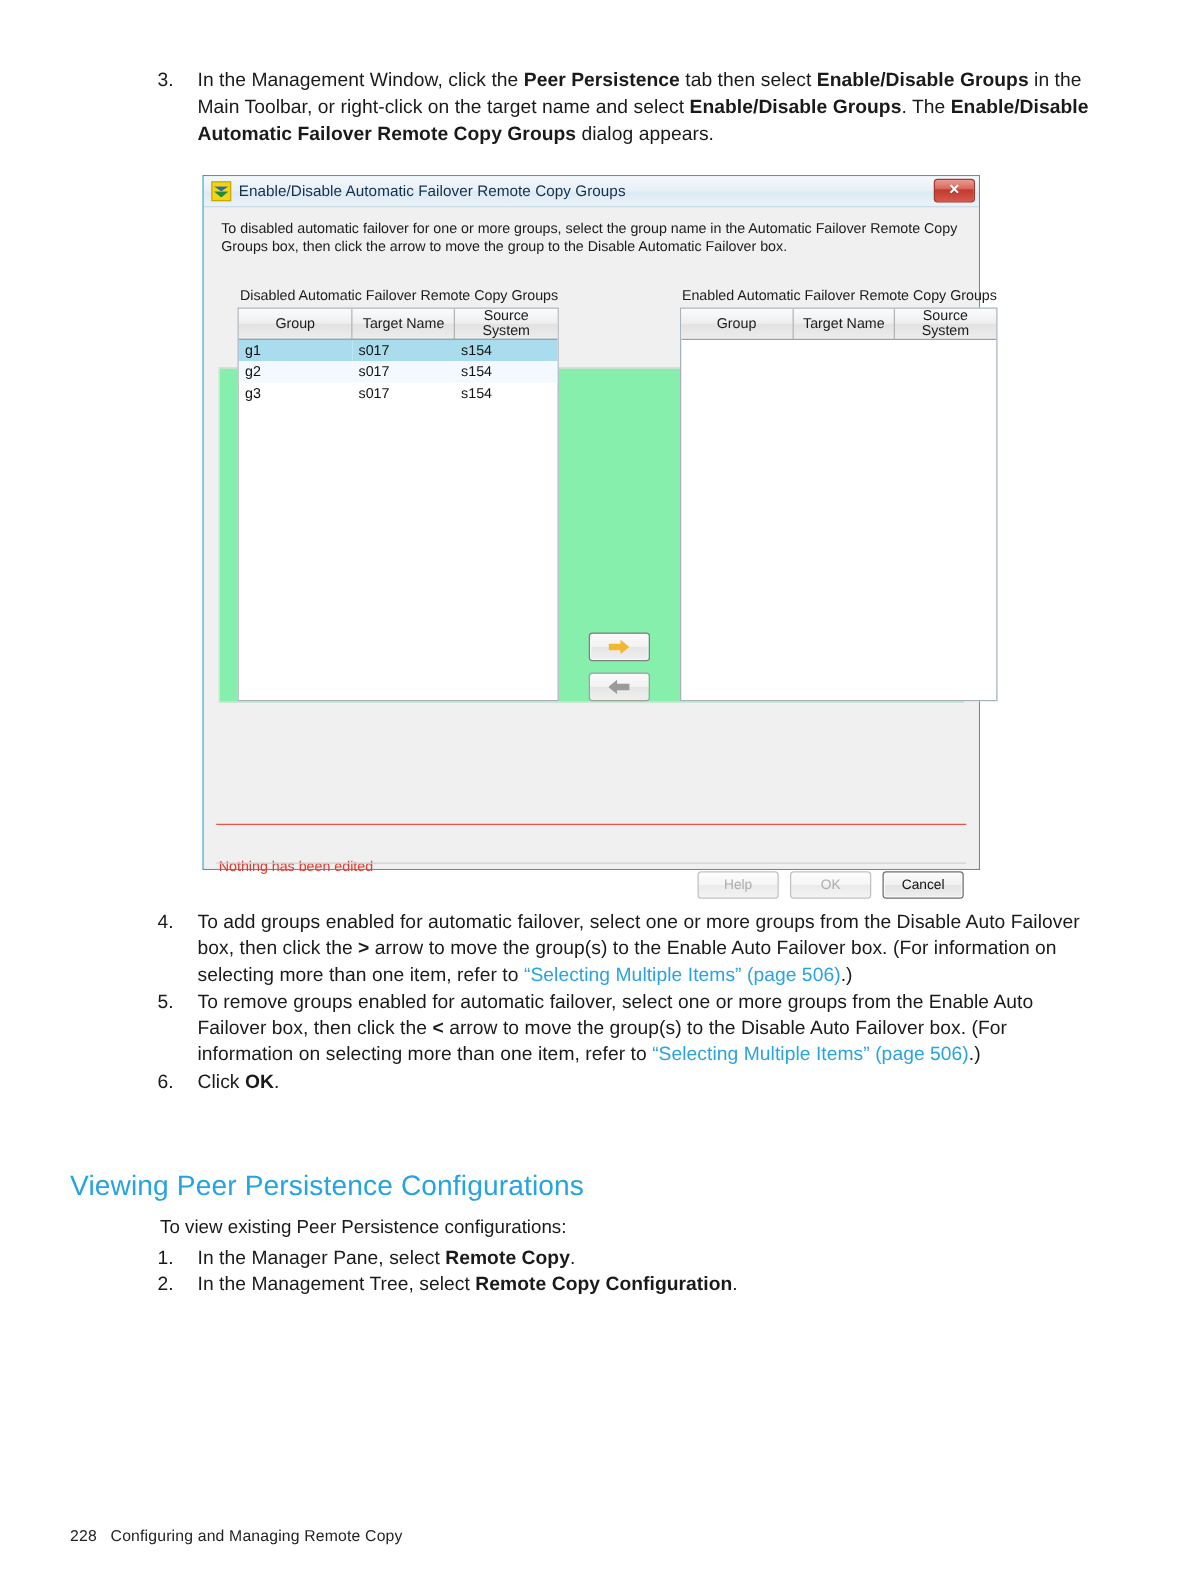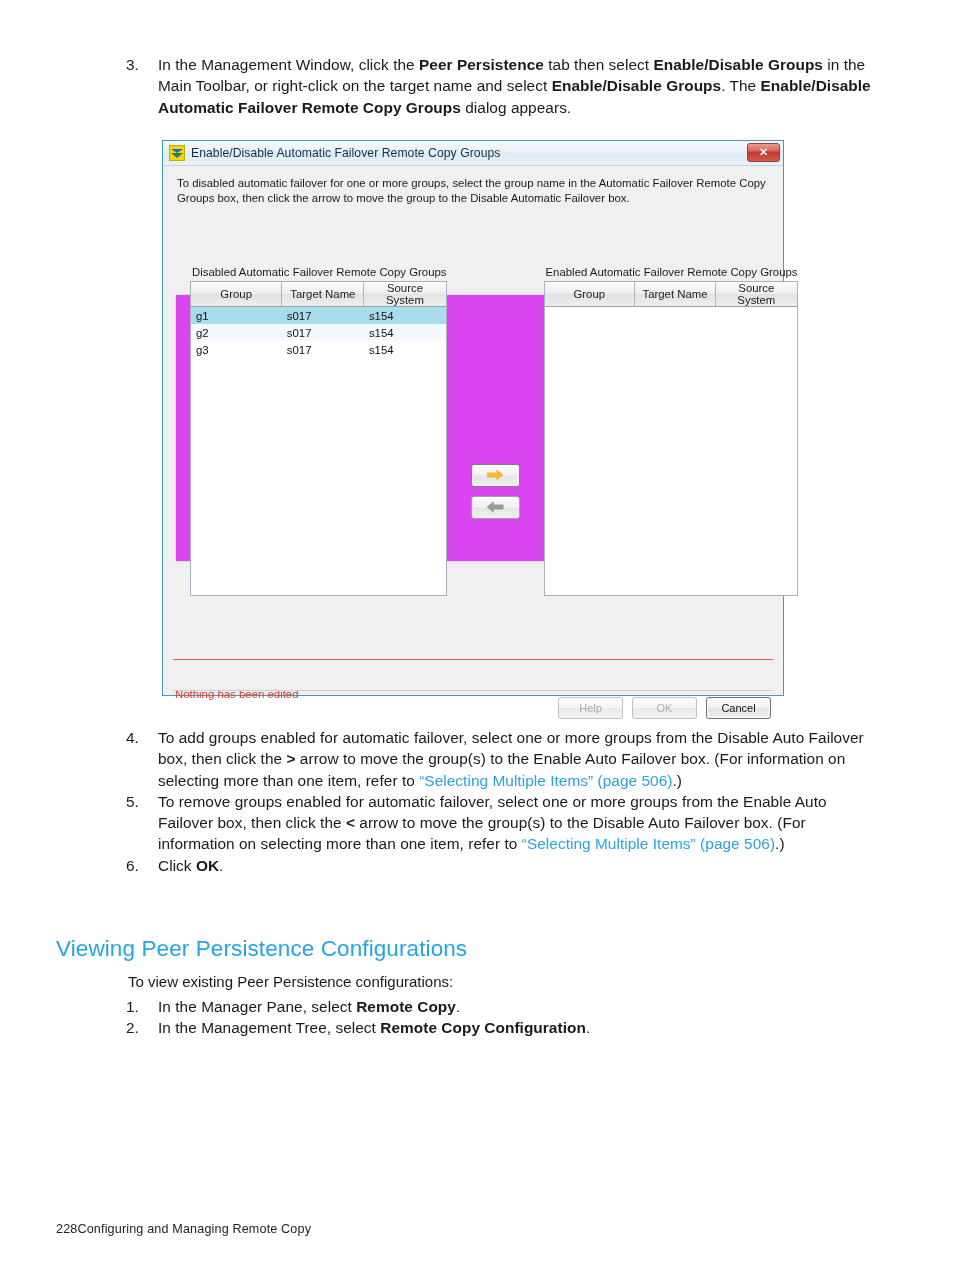--- a/index.html
+++ b/index.html
@@ -74,20 +74,21 @@
   .footer {
     position: absolute;
     left: 56px;
     top: 1222px;
     font-size: 12.6px;
     color: #232323;
     letter-spacing: 0.15px;
   }
   .footer .pg {
     font-weight: normal;
+    margin-right: 11px;
   }
 
   
   .dialog {
     position: absolute;
     left: 162px;
     top: 140px;
     width: 622px;
     height: 556px;
     box-sizing: border-box;
@@ -176,24 +177,24 @@
   .dlg-instructions p + p { margin-top: 15px; }
 
   
   .panel-area {
     position: absolute;
     left: 12px;
     top: 128px;
     right: 12px;
     height: 268px;
     border: 1px solid #dcdcdc;
-    background: #d946ef;
-    box-sizing: border-box;
-    display: flex;
-    align-items: center;
+    background: #86efac;
+    box-sizing: border-box;
+    display: flex;
+    align-items: flex-end;
   }
 
   .list-col {
     box-sizing: border-box;
     padding: 6px 0 0 0;
   }
   .list-col.left  { width: 272px; margin-left: 14px; }
   .list-col.right { width: 272px; margin-left: 24px; }
 
   .list-caption {

